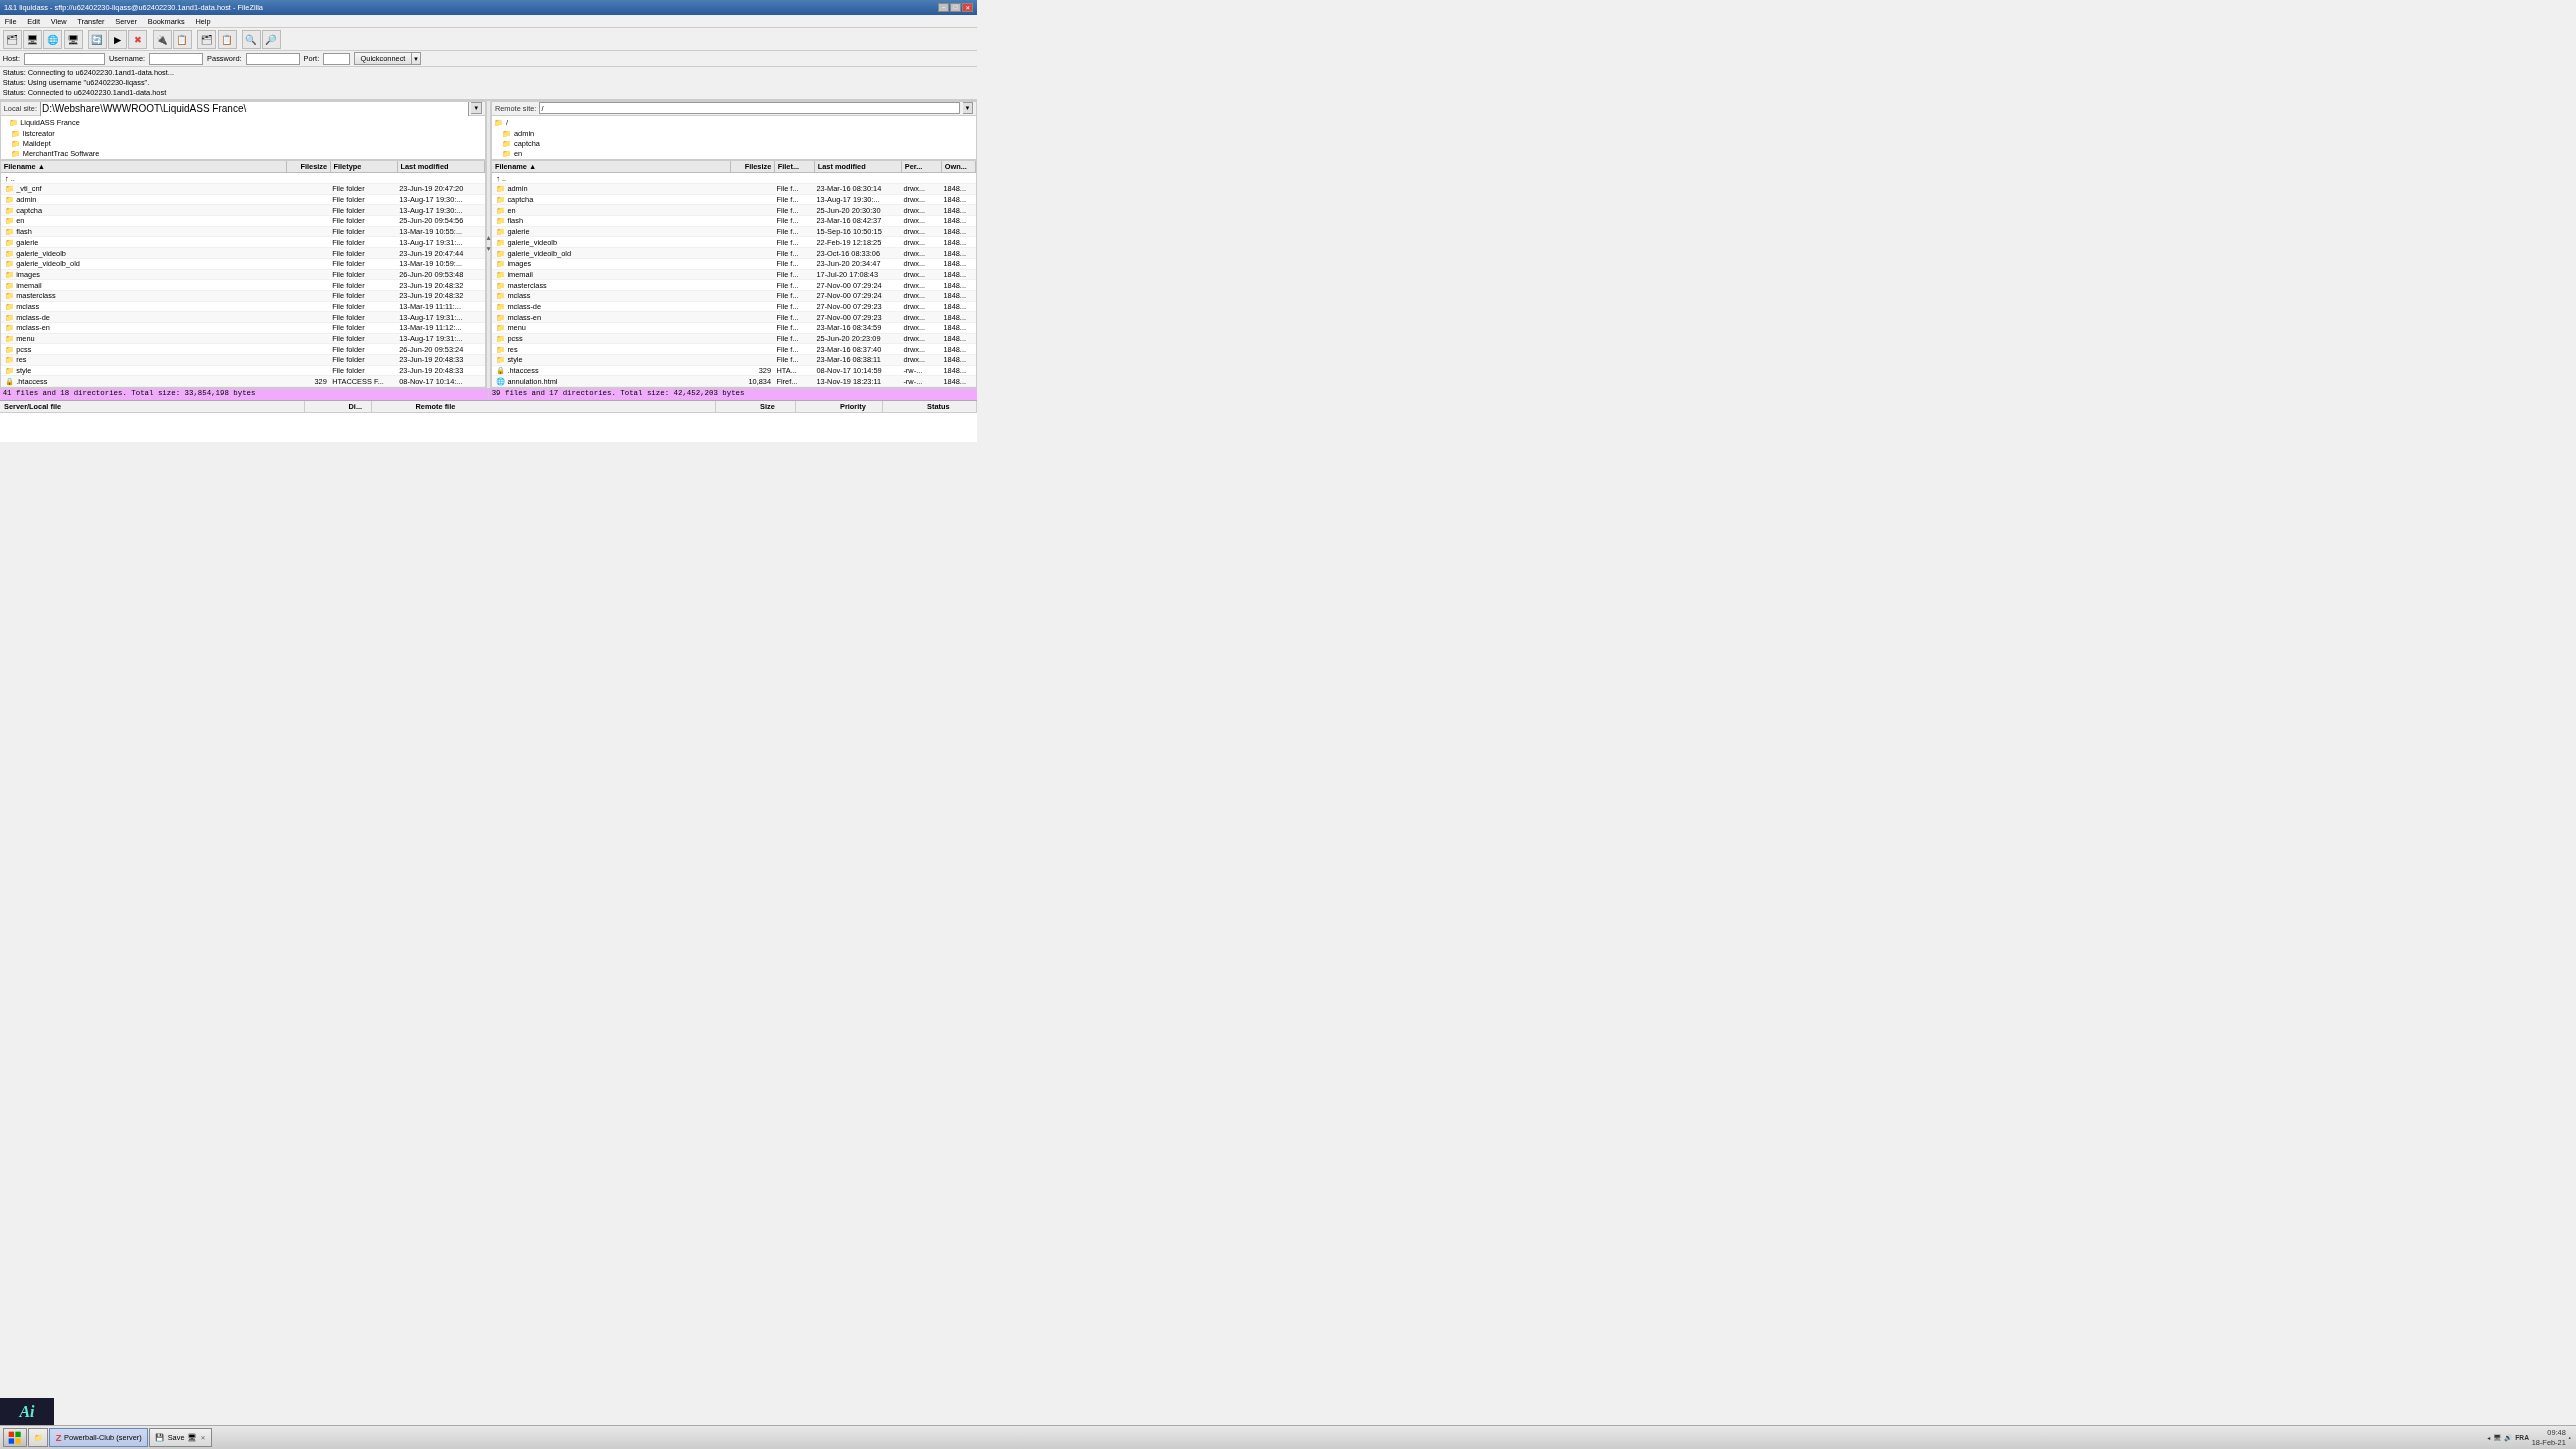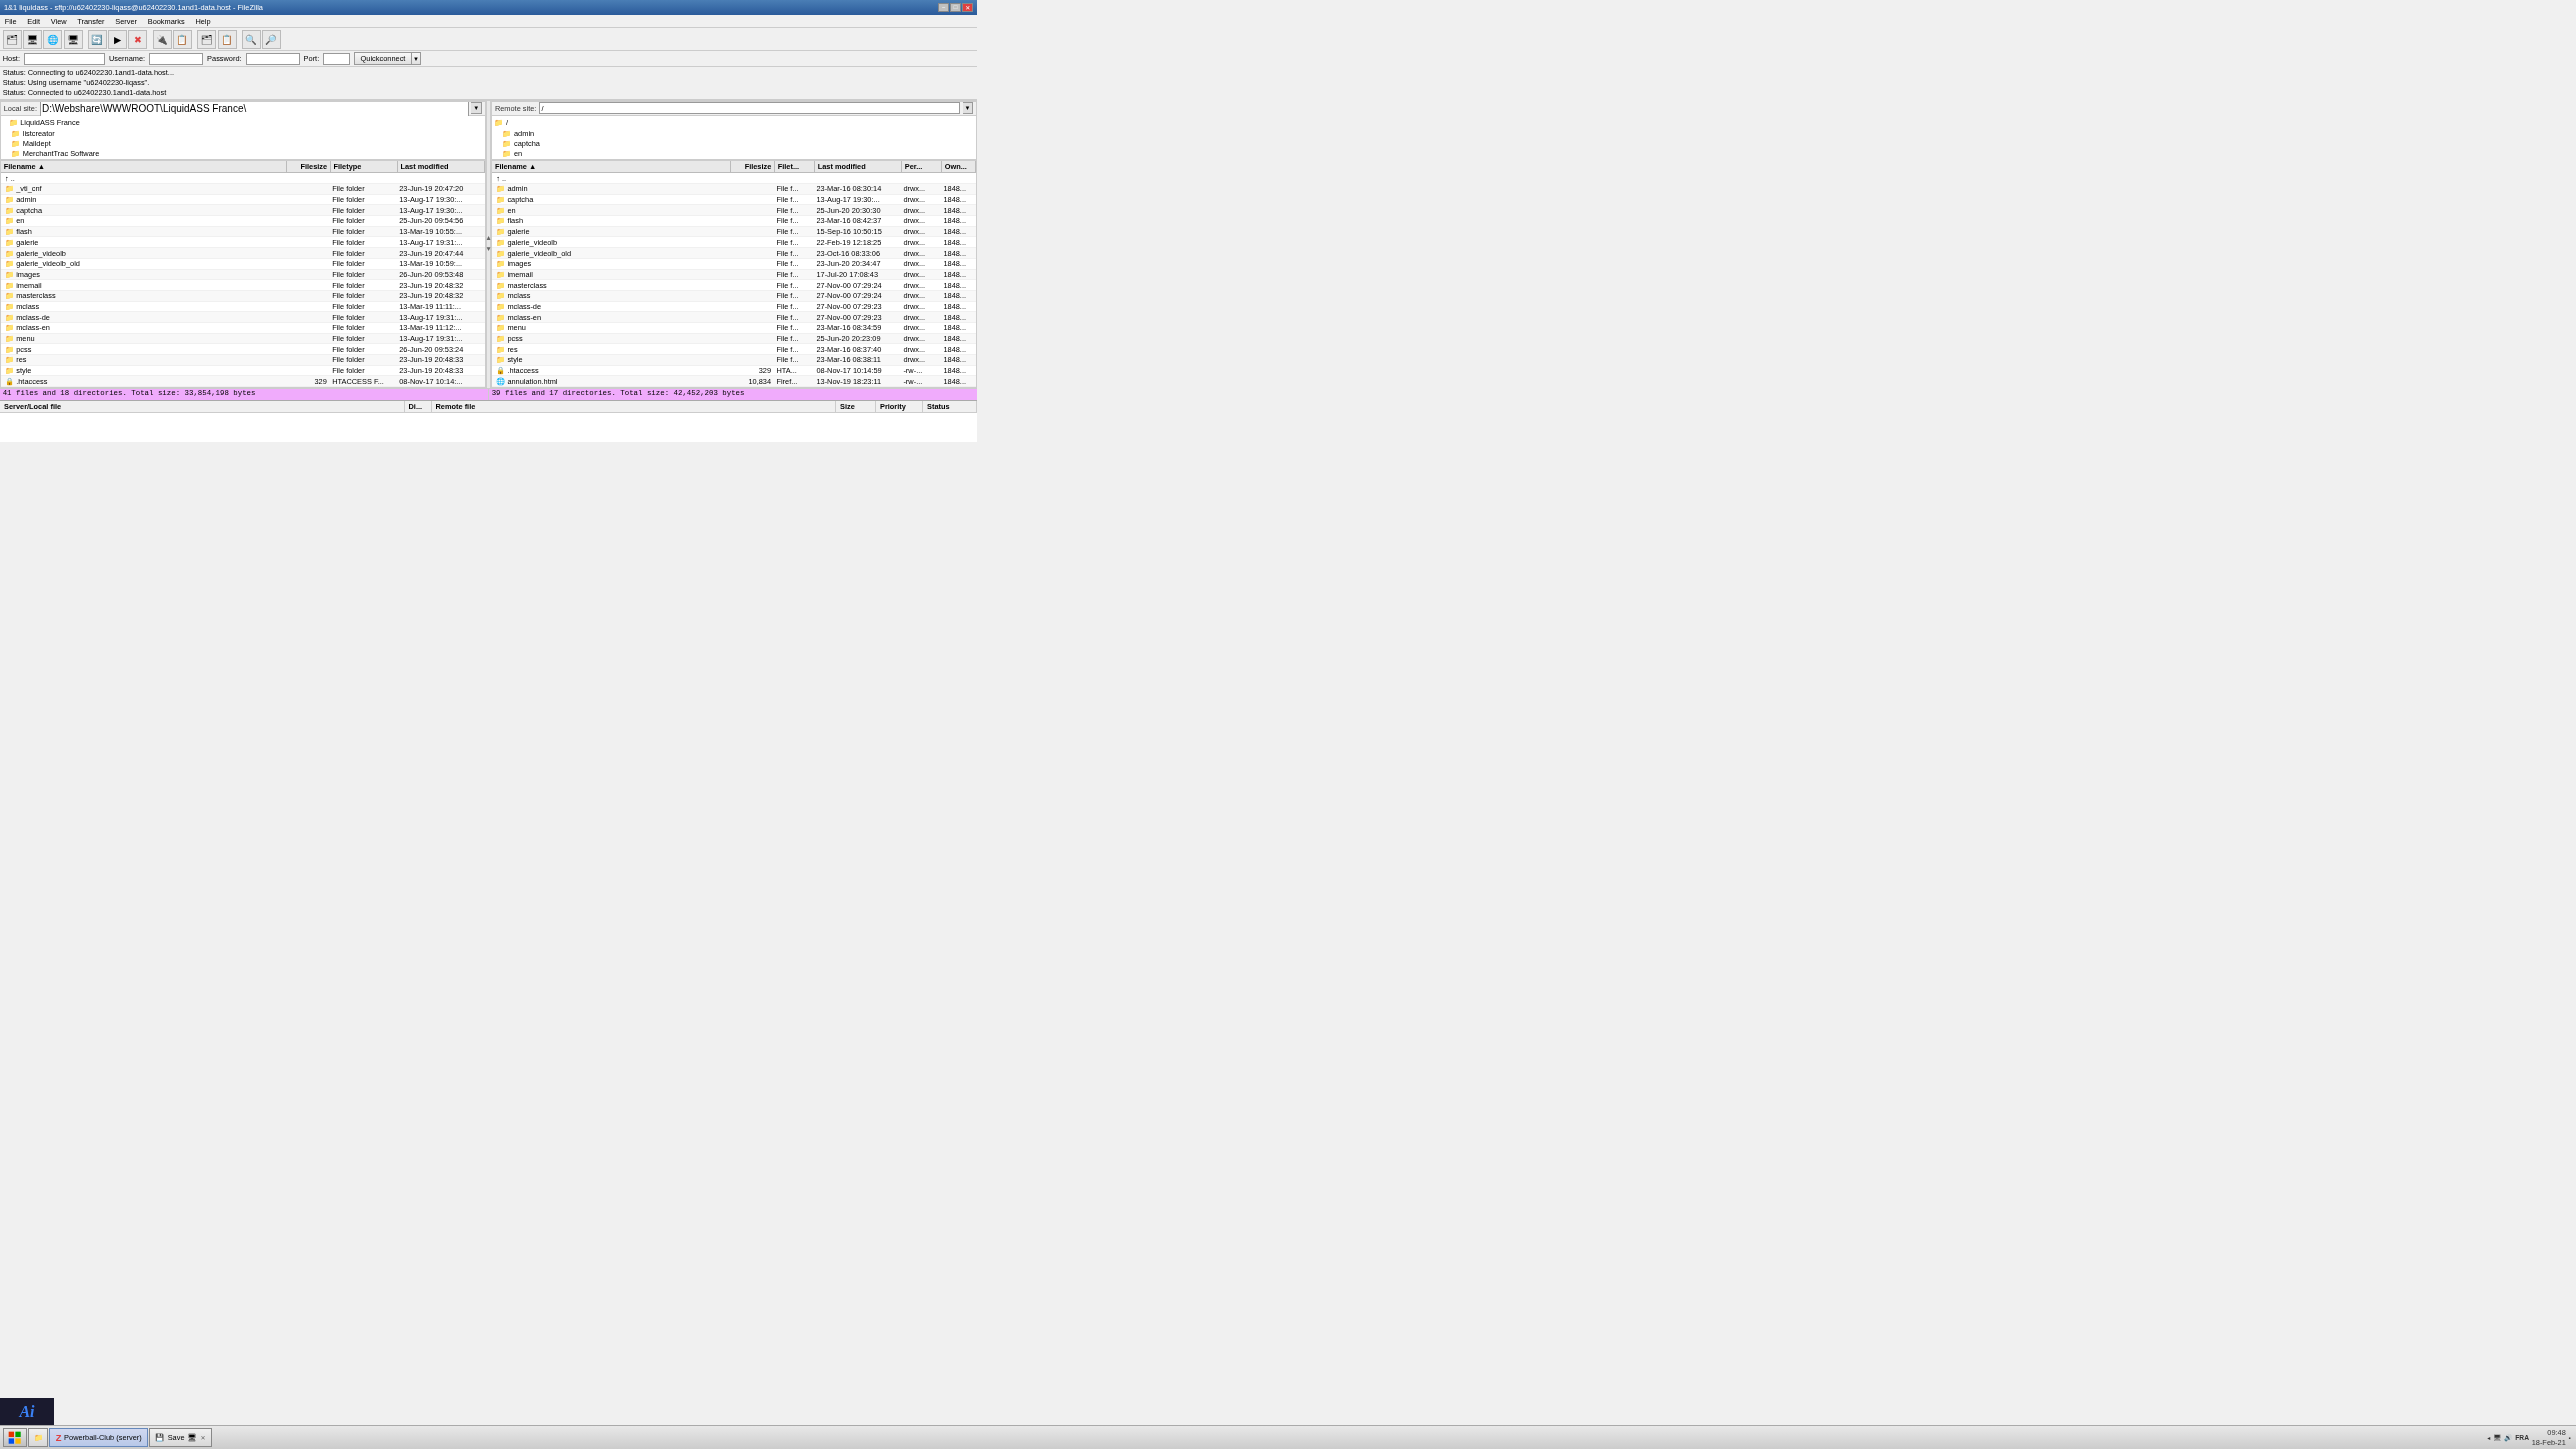--- a/index.html
+++ b/index.html
@@ -235,20 +235,21 @@
       border-top: 1.3px solid #aaa;
       height: 42px;
       background: white;
     }
     .transfer-header {
       display: flex;
       background: #f0f0f0;
       border-bottom: 0.7px solid #ccc;
       font-size: 7.4px;
       font-weight: bold;
+      gap: 40px;
     }
     .transfer-header .tcol {
       padding: 1.3px 4px;
       border-right: 0.7px solid #ccc;
     }
     .transfer-body {
       flex: 1;
       background: white;
       padding: 1.3px;
       font-size: 7.4px;
@@ -793,15 +794,15 @@
     <span style="font-size:6.7px; font-weight:bold;">FRA</span>
     <div class="clock">
       <div>09:48</div>
       <div>18-Feb-21</div>
     </div>
     <span style="font-size:6px;">▪</span>
   </div>
 </div>
 
 <div style="position:fixed; bottom:24px; left:0; width:54px; height:27px; background:#1a1a2e; display:flex; align-items:center; justify-content:center;">
-  <span style="color:#3b82f6; font-size:16px; font-weight:bold; font-family:serif; font-style:italic;">Ai</span>
+  <span style="color:#5eead4; font-size:16px; font-weight:bold; font-family:serif; font-style:italic;">Ai</span>
 </div>
 
 
 </body></html>

